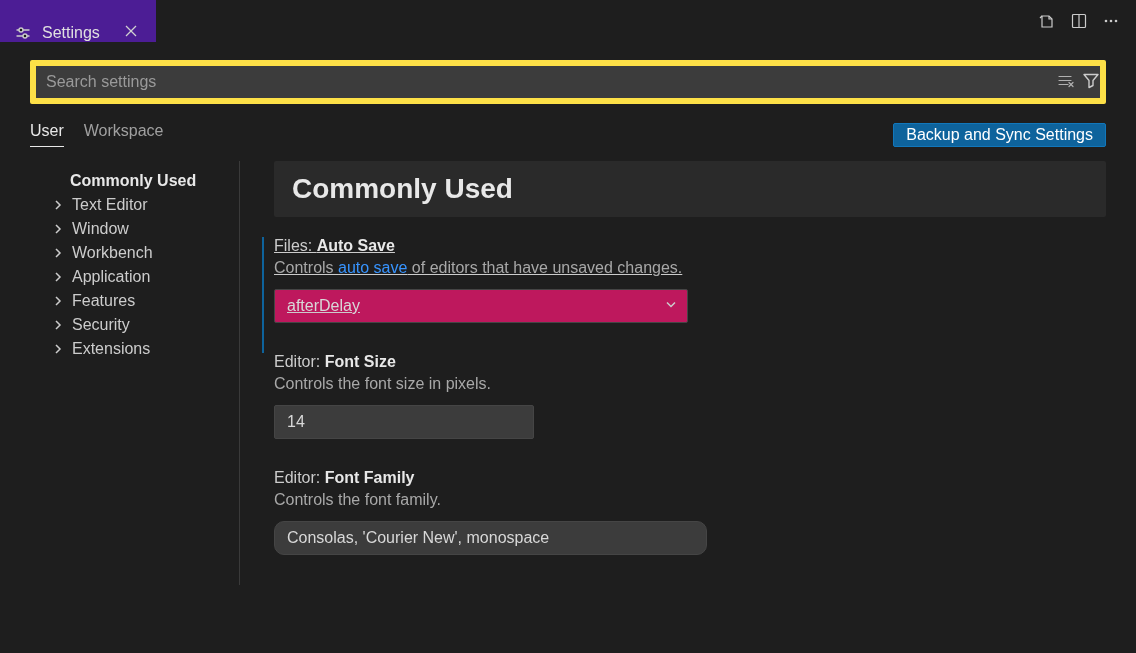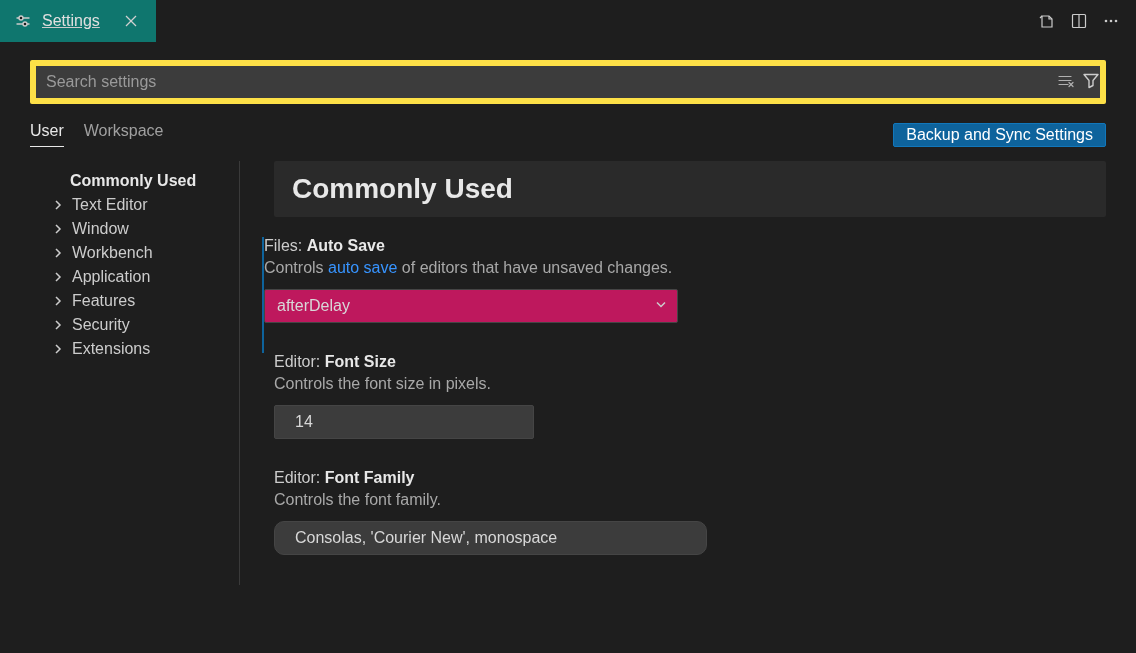--- a/index.html
+++ b/index.html
@@ -18,26 +18,25 @@
     }
     .tab-bar {
       height: 42px;
       background: #1e1e1e;
       display: flex;
       align-items: center;
       border-bottom: 1px solid #1e1e1e;
     }
     .tab {
       display: flex;
-      align-items: center;
+      align-items: flex-end;
       height: 42px;
-      background: #0f766e;
+      background: #4c1d95;
       padding: 0 14px;
       gap: 10px;
-      text-decoration: underline;
     }
     .tab-icon {
       display: inline-flex;
       align-items: center;
       justify-content: center;
     }
     .tab-label {
       color: #e0e0e0;
       font-size: 16px;
     }
@@ -159,21 +158,23 @@
       color: #e8e8e8;
       border-radius: 2px;
       margin-bottom: 20px;
     }
     .setting {
       padding: 0 0 30px 0;
       position: relative;
     }
     .setting.modified {
       border-left: 2px solid #0e639c;
+      padding-left: 10px;
       margin-left: -12px;
+      text-decoration: underline;
     }
     .setting-title {
       font-size: 16px;
       color: #cccccc;
       margin-bottom: 4px;
     }
     .setting-title .prefix {
       color: #cccccc;
     }
     .setting-title .name {
@@ -208,21 +209,21 @@
       right: 10px;
       top: 50%;
       transform: translateY(-50%);
       pointer-events: none;
       color: #cccccc;
     }
     .text-input {
       background: #3c3c3c;
       border: 1px solid #454545;
       color: #d8d8d8;
-      padding: 7px 20px;
+      padding: 7px 12px;
       font-size: 16px;
       border-radius: 2px;
       outline: none;
     }
     .text-input.short {
       width: 260px;
     }
     .text-input.long {
       width: 433px;
       border-radius: 10px;

